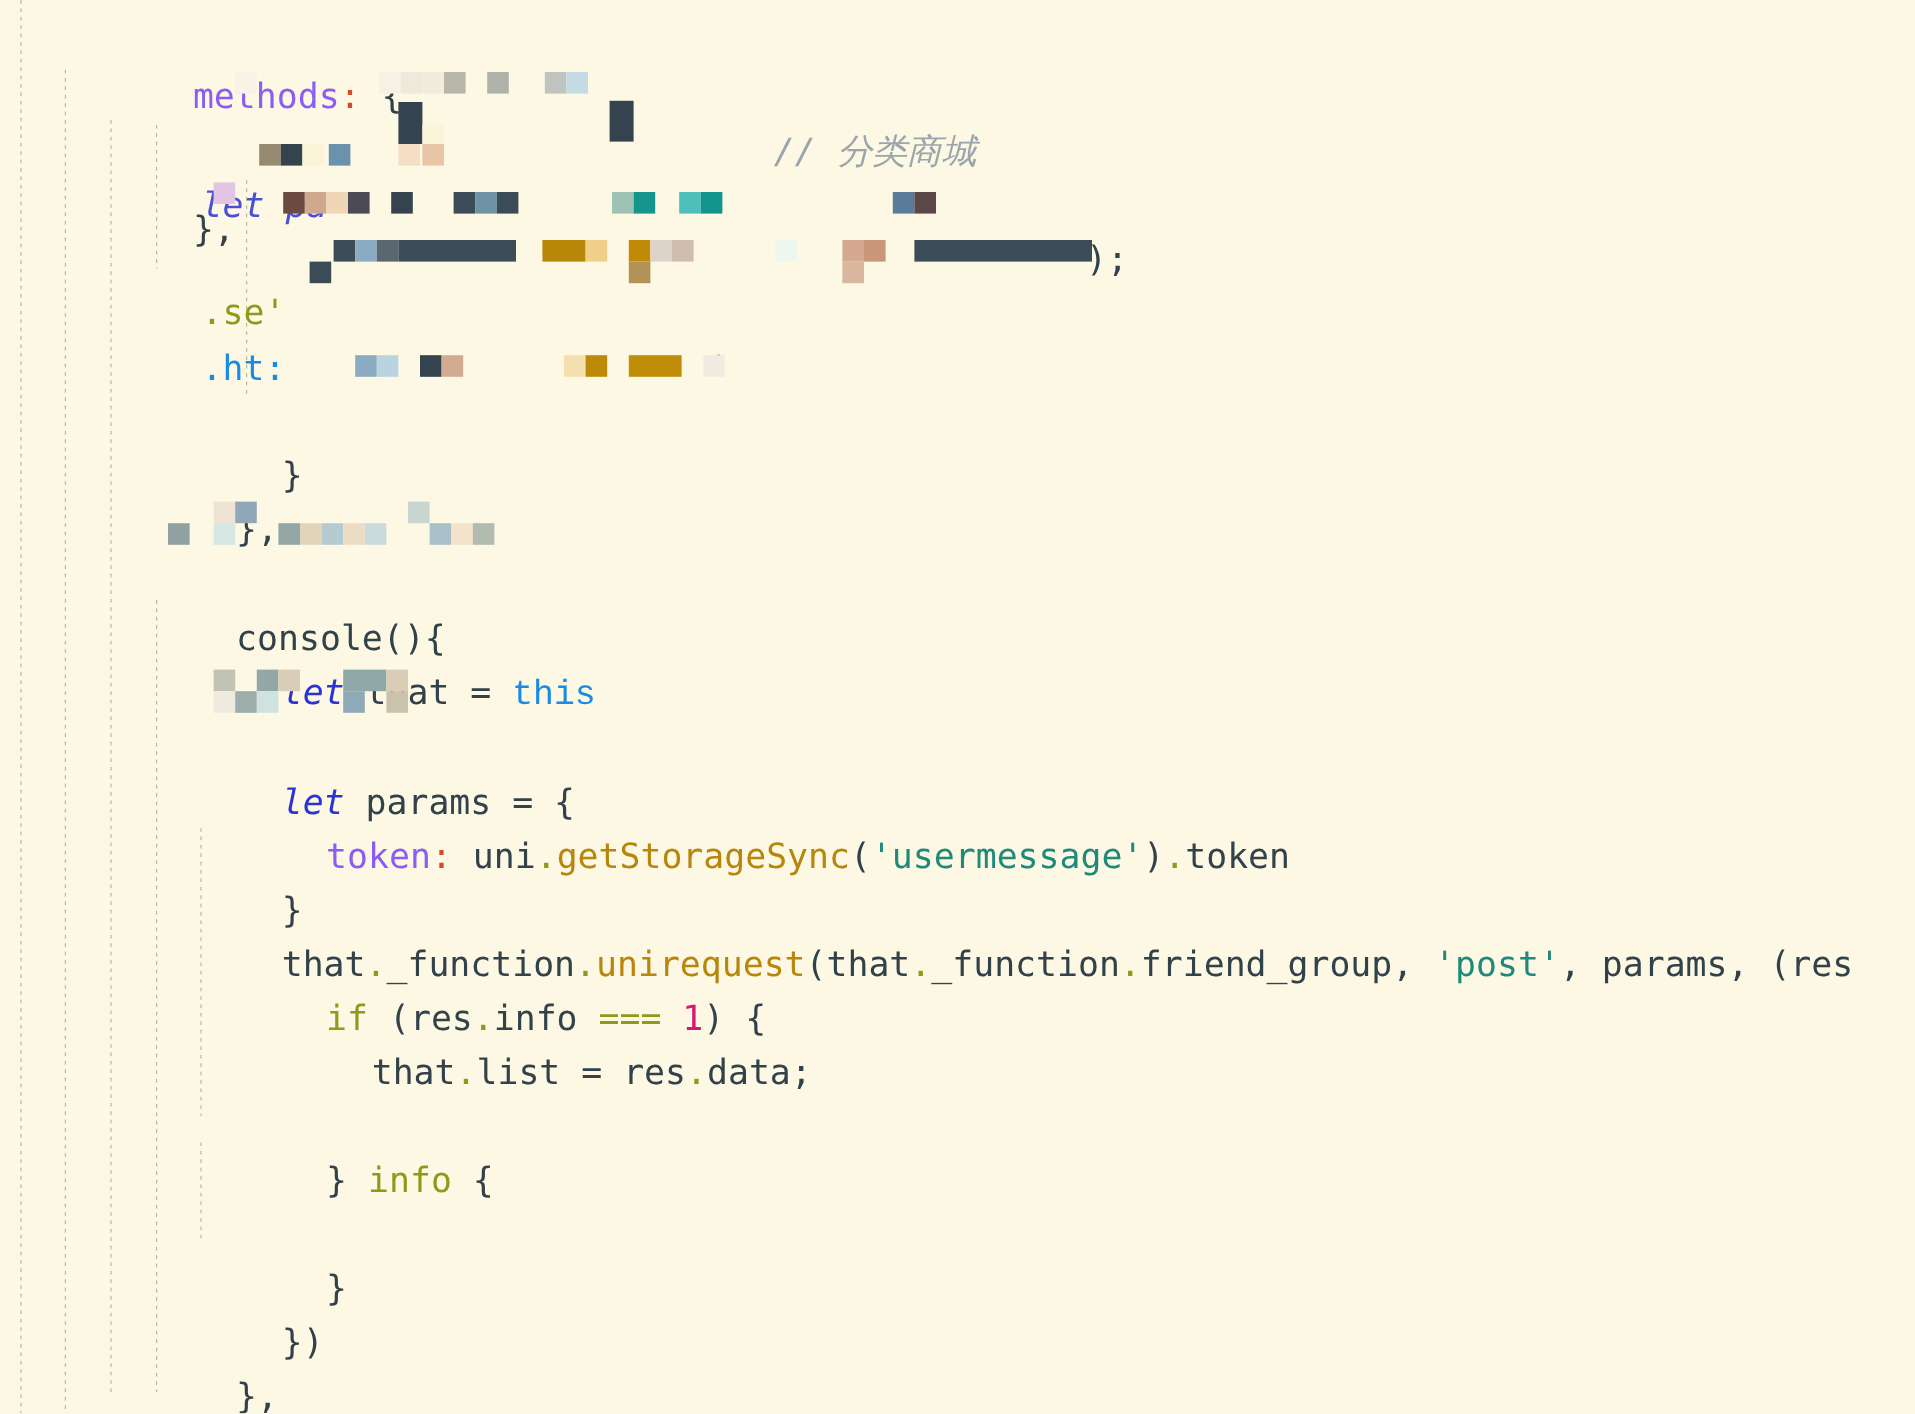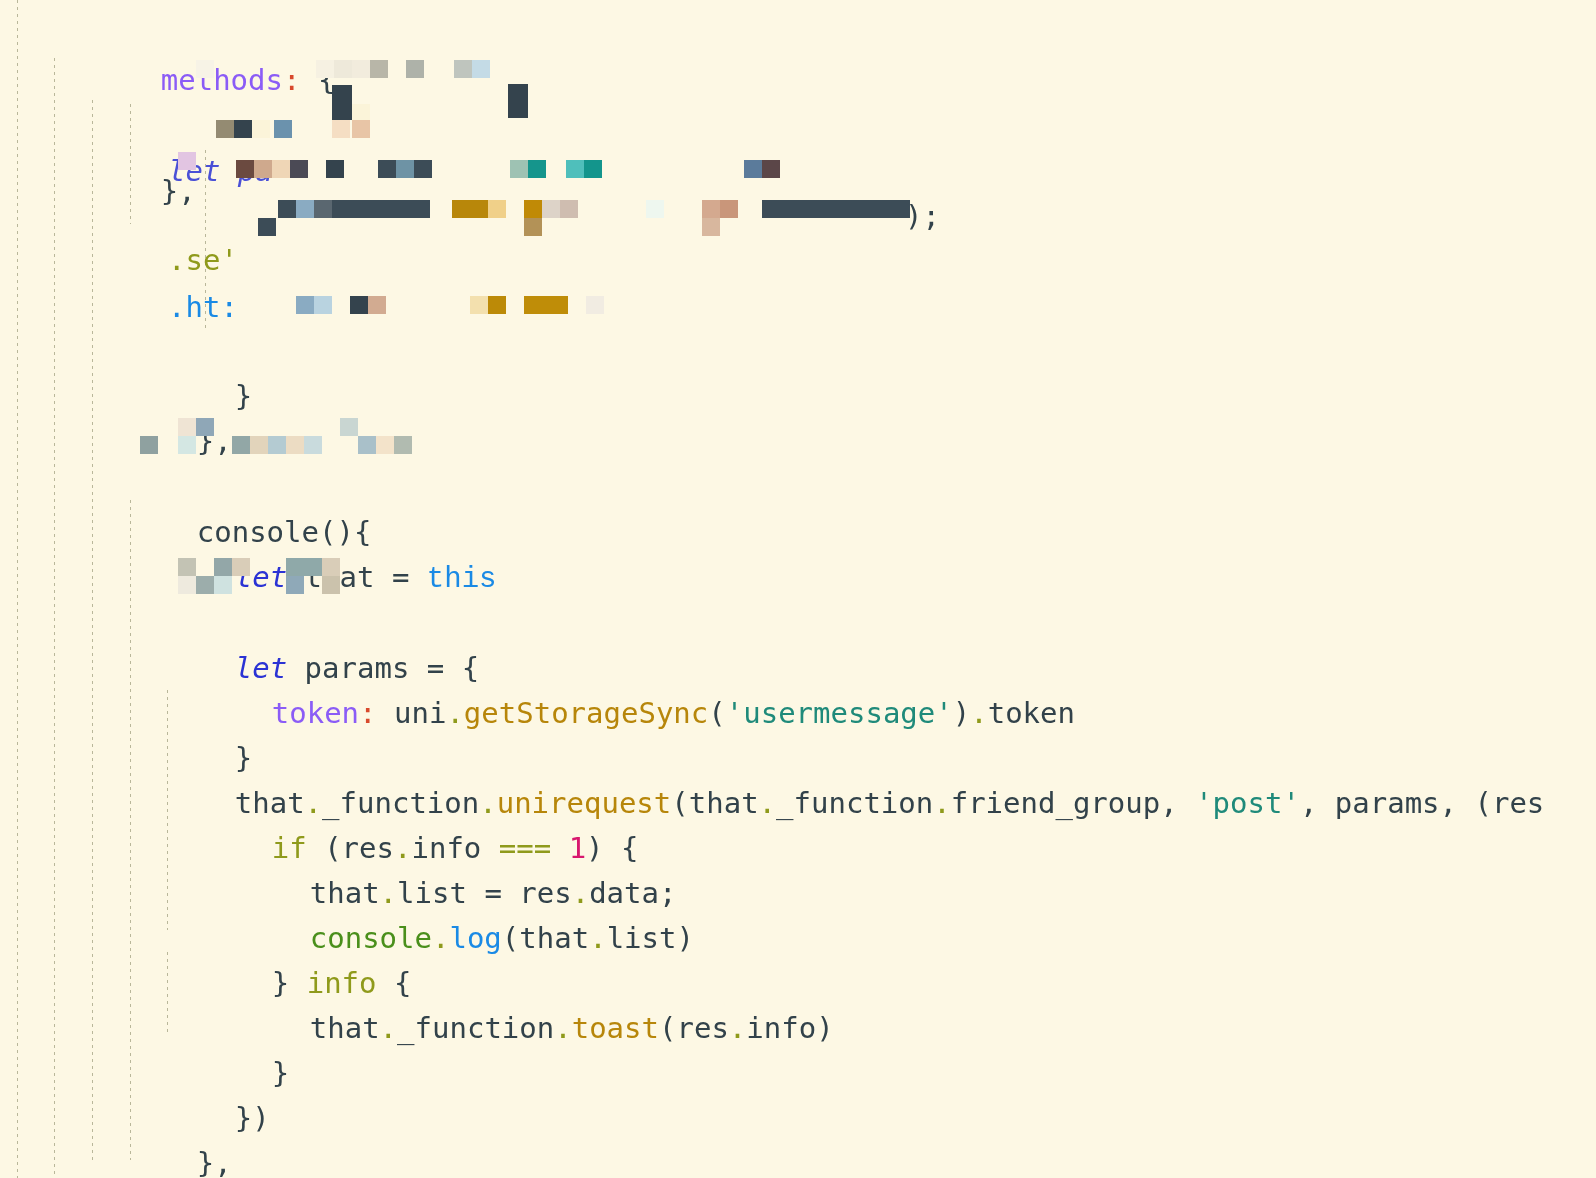--- a/index.html
+++ b/index.html
@@ -84,20 +84,23 @@
 
     <div class="line" style="top:-12px;">
       <span style="padding-left:56px;" class="t-plain">},</span>
     </div>
 
     <div class="line" style="position:absolute; top:13px; left:0;">
       <span style="padding-left:56px;" class="t-prop">methods</span><span class="t-colon">:</span><span class="t-plain"> {</span>
     </div>
 
     
+    <div class="line" style="position:absolute; top:59px; left:540px;">
+      <span class="t-cmt">//</span><span class="t-cmt-cn" style="margin-left:18px;">分类商城</span>
+    </div>
 
     <div class="line" style="position:absolute; top:329px; left:0;">
       <span style="padding-left:130px;" class="t-plain">}</span>
     </div>
 
     <div class="line" style="position:absolute; top:374px; left:0;">
       <span style="padding-left:92px;" class="t-plain">},</span>
     </div>
 
     <div class="line" style="position:absolute; top:465px; left:0;">
@@ -125,31 +128,25 @@
     </div>
 
     <div class="line" style="position:absolute; top:781px; left:0;">
       <span style="padding-left:167px;" class="t-ctrl">if</span><span class="t-plain"> (res</span><span class="t-dot">.</span><span class="t-plain">info </span><span class="t-op">===</span><span class="t-plain"> </span><span class="t-num">1</span><span class="t-plain">) {</span>
     </div>
 
     <div class="line" style="position:absolute; top:826px; left:0;">
       <span style="padding-left:205px;" class="t-plain">that</span><span class="t-dot">.</span><span class="t-plain">list = res</span><span class="t-dot">.</span><span class="t-plain">data;</span>
     </div>
 
-    <div class="line" style="position:absolute; top:871px; left:0;">
-      <span style="padding-left:205px;" class="t-console">console</span><span class="t-dot">.</span><span class="t-log">log</span><span class="t-plain">(that</span><span class="t-dot">.</span><span class="t-plain">list)</span>
-    </div>
 
     <div class="line" style="position:absolute; top:916px; left:0;">
       <span style="padding-left:167px;" class="t-plain">} </span><span class="t-ctrl">info</span><span class="t-plain"> {</span>
     </div>
 
-    <div class="line" style="position:absolute; top:961px; left:0;">
-      <span style="padding-left:205px;" class="t-plain">that</span><span class="t-dot">.</span><span class="t-plain">_function</span><span class="t-dot">.</span><span class="t-fn">toast</span><span class="t-plain">(res</span><span class="t-dot">.</span><span class="t-plain">info)</span>
-    </div>
 
     <div class="line" style="position:absolute; top:1006px; left:0;">
       <span style="padding-left:167px;" class="t-plain">}</span>
     </div>
 
     <div class="line" style="position:absolute; top:1051px; left:0;">
       <span style="padding-left:130px;" class="t-plain">})</span>
     </div>
 
     <div class="line" style="position:absolute; top:1096px; left:0;">

